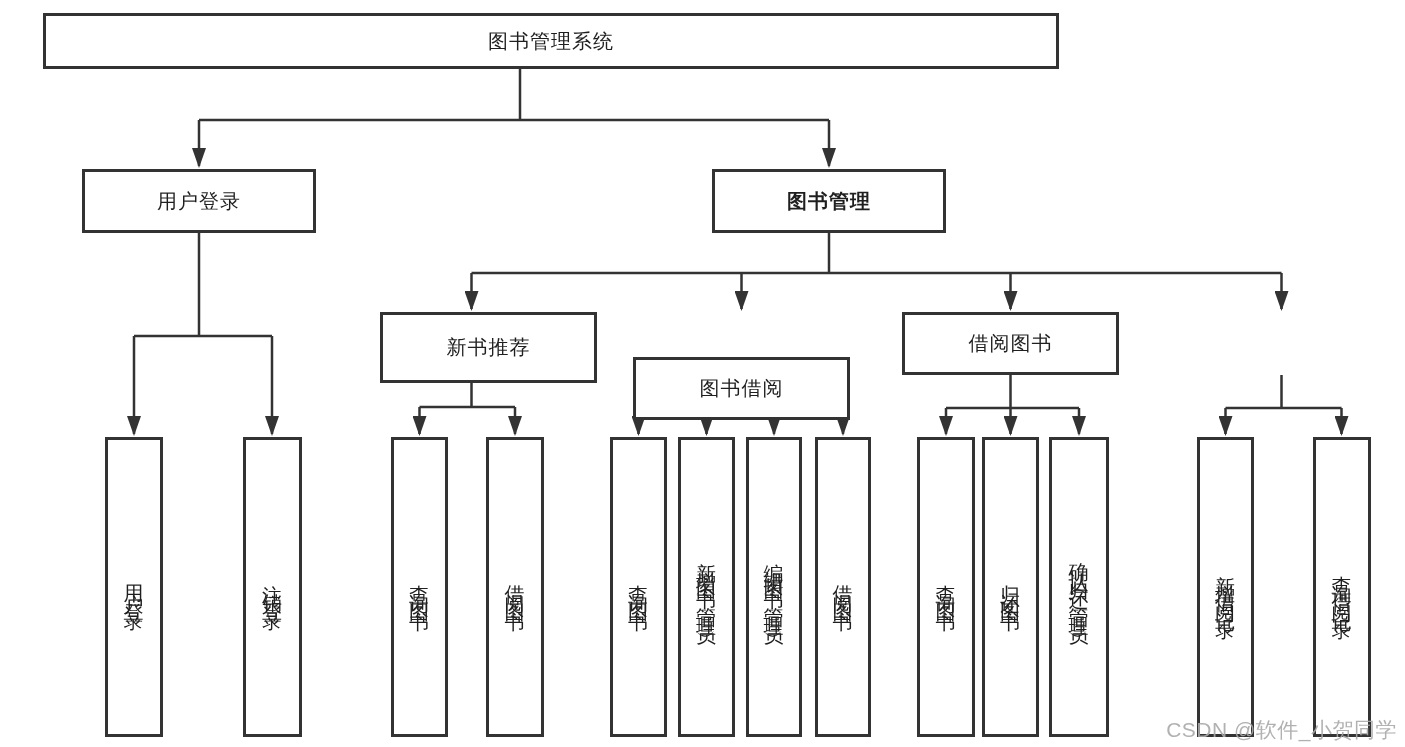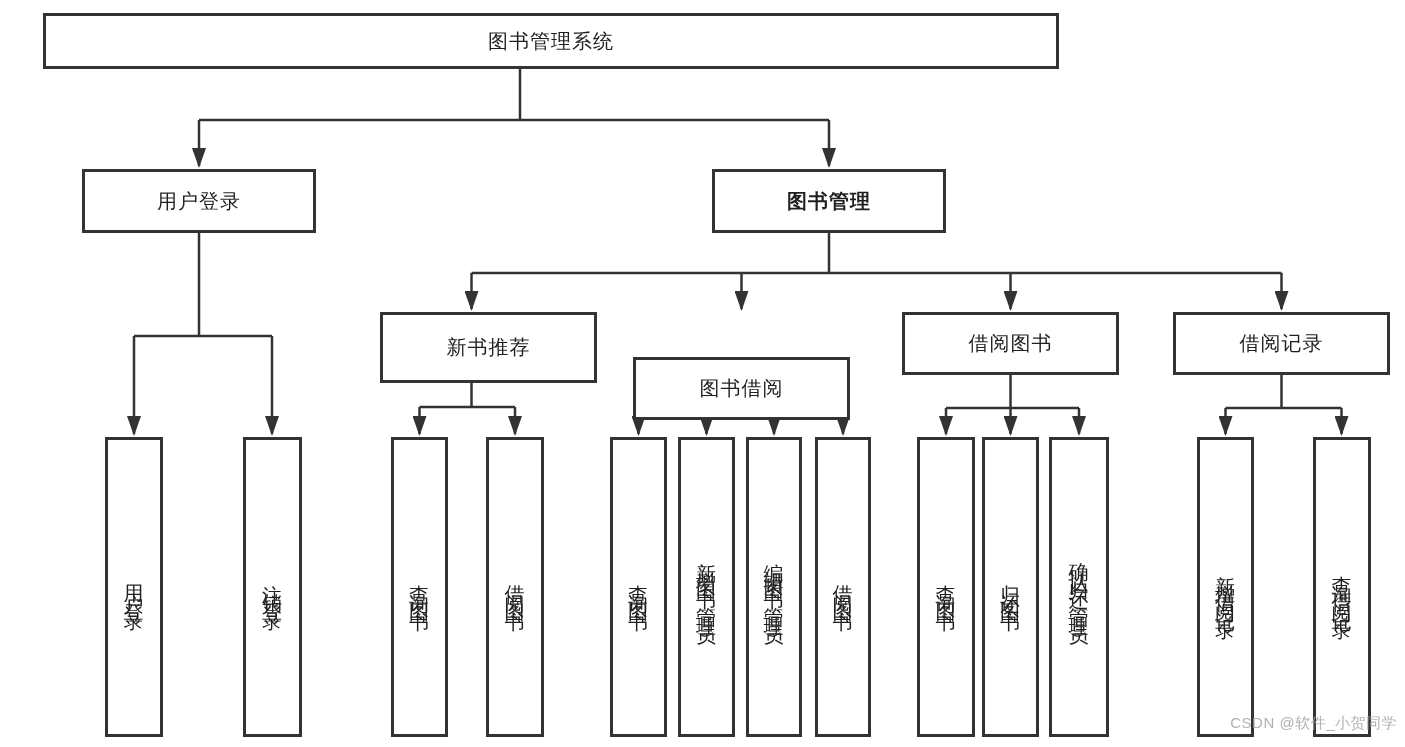--- a/index.html
+++ b/index.html
@@ -29,23 +29,23 @@
     writing-mode:vertical-rl;
     text-orientation:mixed;
     letter-spacing:9px;
     font-size:20px;
     line-height:1;
     padding:6px 0;
   }
   .watermark{
     position:absolute;
     right:8px;
-    bottom:14px;
+    bottom:3px;
     color:rgba(168,168,168,0.9);
-    font-size:15px;
+    font-size:21px;
     letter-spacing:0.5px;
     z-index:3;
     white-space:nowrap;
   }
 </style>
 </head>
 <body>
 
 <div class="canvas">
 
@@ -93,21 +93,20 @@
   </svg>
 
   <div class="node" style="left:12px;top:13px;width:1016px;height:56px;margin-left:31px;">图书管理系统</div>
 
   <div class="node" style="left:82px;top:169px;width:234px;height:64px;">用户登录</div>
   <div class="node" style="left:712px;top:169px;width:234px;height:64px;font-weight:bold;">图书管理</div>
 
   <div class="node" style="left:349px;top:312px;width:217px;height:71px;margin-left:31px;">新书推荐</div>
   <div class="node" style="left:633px;top:312px;width:217px;height:63px;margin-top:45px;">图书借阅</div>
   <div class="node" style="left:902px;top:312px;width:217px;height:63px;">借阅图书</div>
-  <div class="node" style="left:1173px;top:312px;width:217px;height:63px;">借阅记录</div>
 
   <div class="node leaf" style="left:105px;top:437px;width:58px;height:300px;">用户登录</div>
   <div class="node leaf" style="left:243px;top:437px;width:59px;height:300px;">注销登录</div>
 
   <div class="node leaf" style="left:391px;top:437px;width:57px;height:300px;">查询图书</div>
   <div class="node leaf" style="left:486px;top:437px;width:58px;height:300px;">借阅图书</div>
 
   <div class="node leaf" style="left:610px;top:437px;width:57px;height:300px;">查询图书</div>
   <div class="node leaf" style="left:678px;top:437px;width:57px;height:300px;">新增图书（管理员）</div>
   <div class="node leaf" style="left:746px;top:437px;width:56px;height:300px;">编辑图书（管理员）</div>

